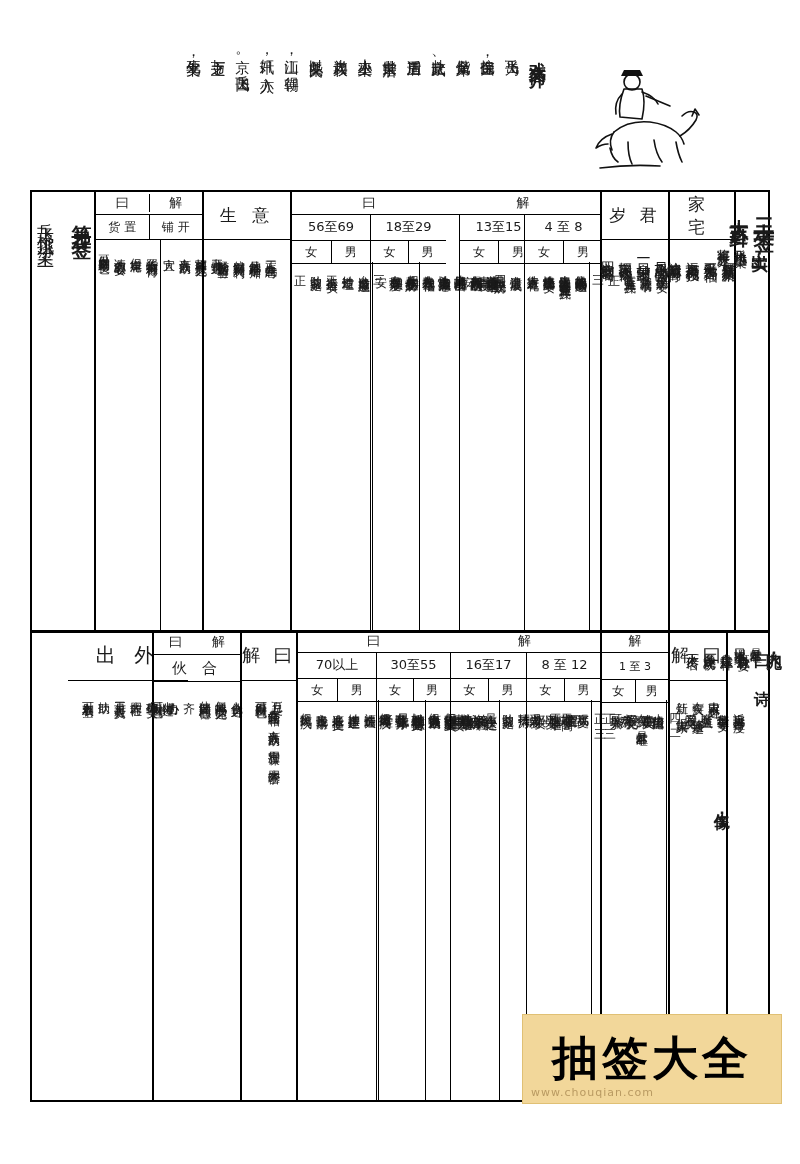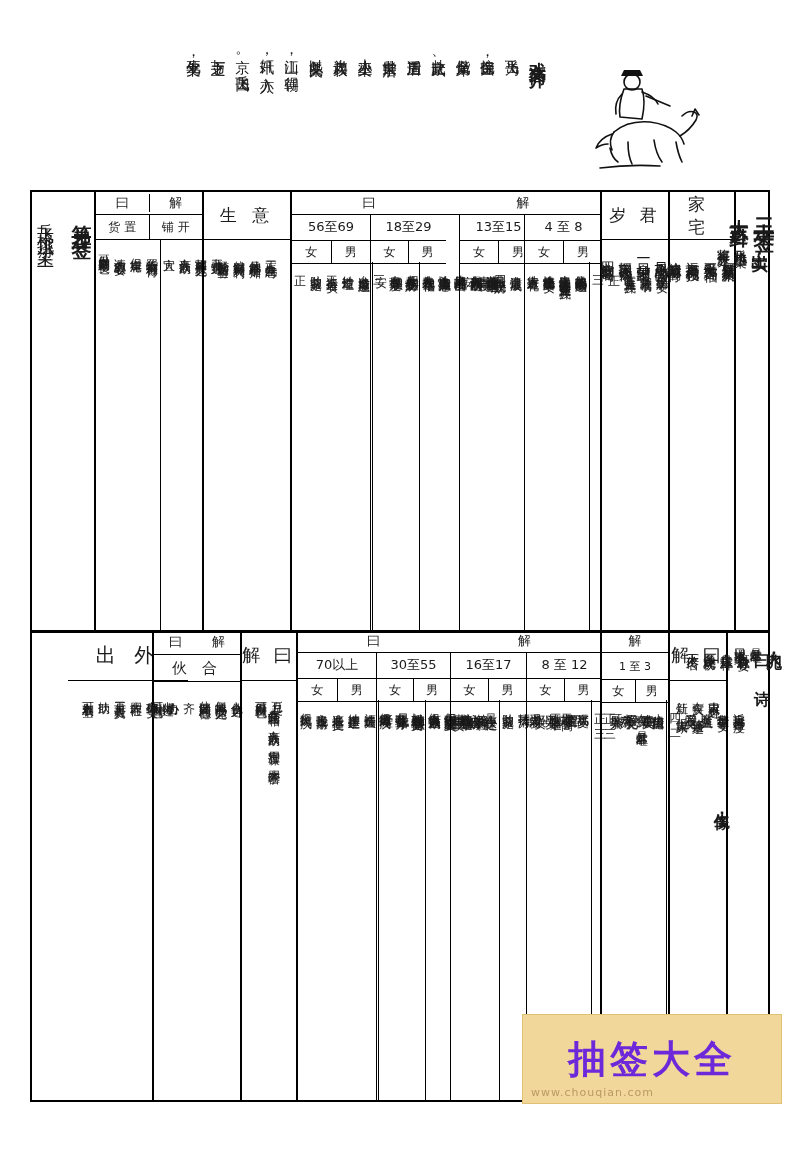--- a/index.html
+++ b/index.html
@@ -71,21 +71,21 @@
     position:absolute;left:0;right:0;bottom:24px;text-align:center;
     font-size:17px;color:#222;
   }
 
   
   .wm{
     position:absolute;right:18px;bottom:60px;width:258px;height:88px;
     background:#f2d79a;border:1px solid #e0c074;
     display:flex;align-items:center;justify-content:center;
   }
-  .wm span{font-size:38px;font-weight:bold;color:#6d28d9;letter-spacing:4px;}
+  .wm span{font-size:46px;font-weight:bold;color:#000000;letter-spacing:4px;}
   .wm .ghost{position:absolute;left:8px;bottom:4px;font-size:11px;color:#b99a62;letter-spacing:1px;}
 </style>
 </head>
 <body>
 
 <div class="page">
 
   <div class="intro">
     <div class="col v title">戏文简介</div>
     <div class="col v sm">岳飞为</div>

